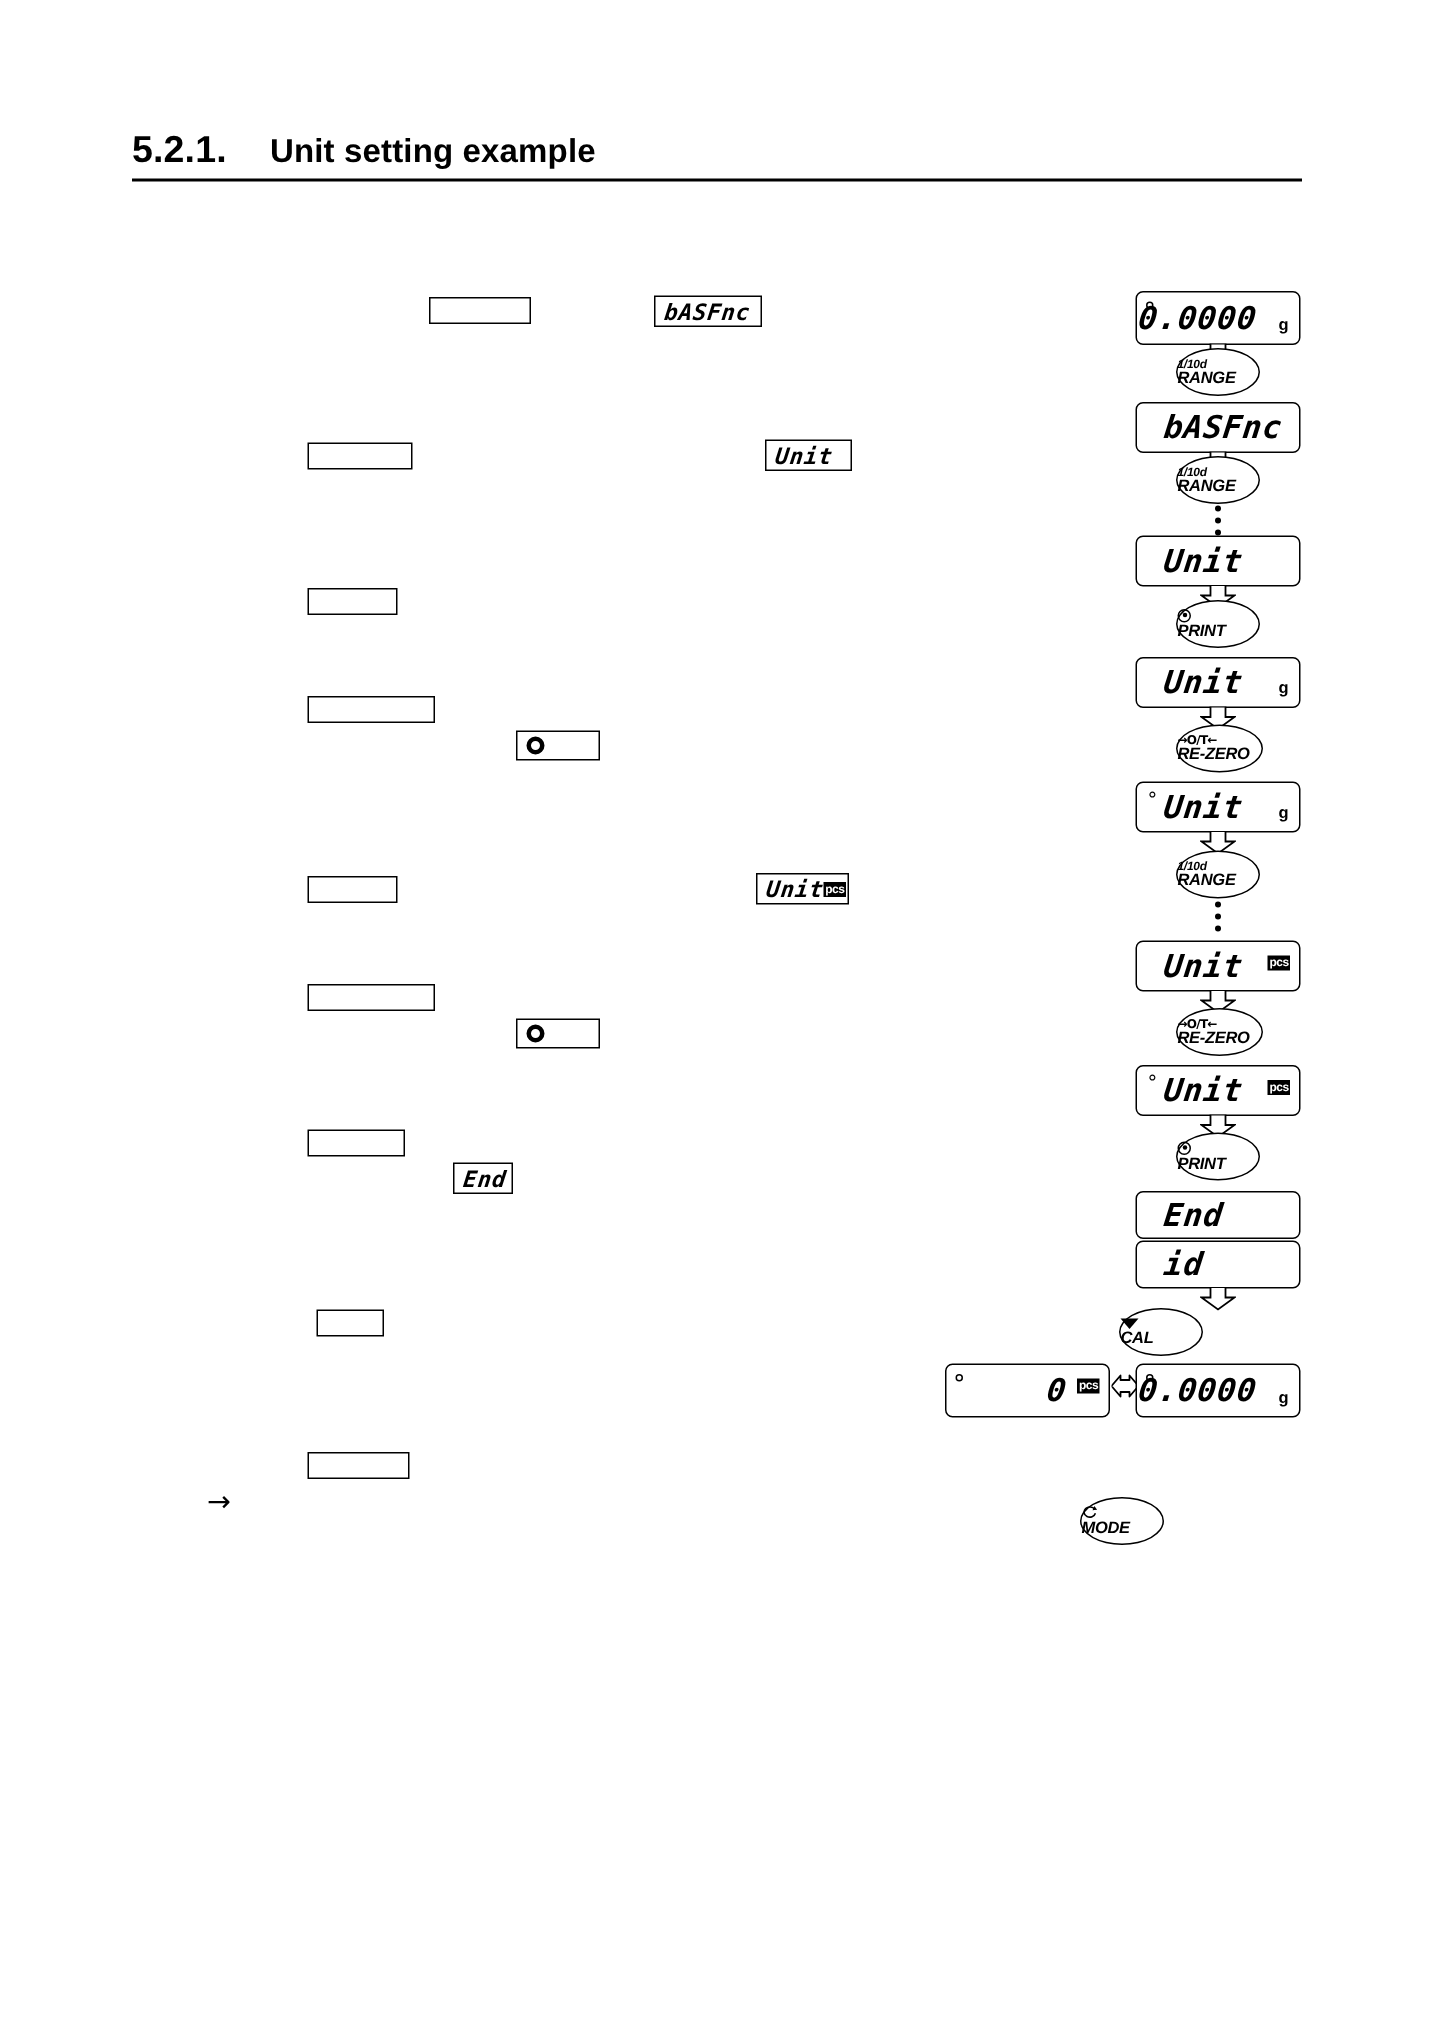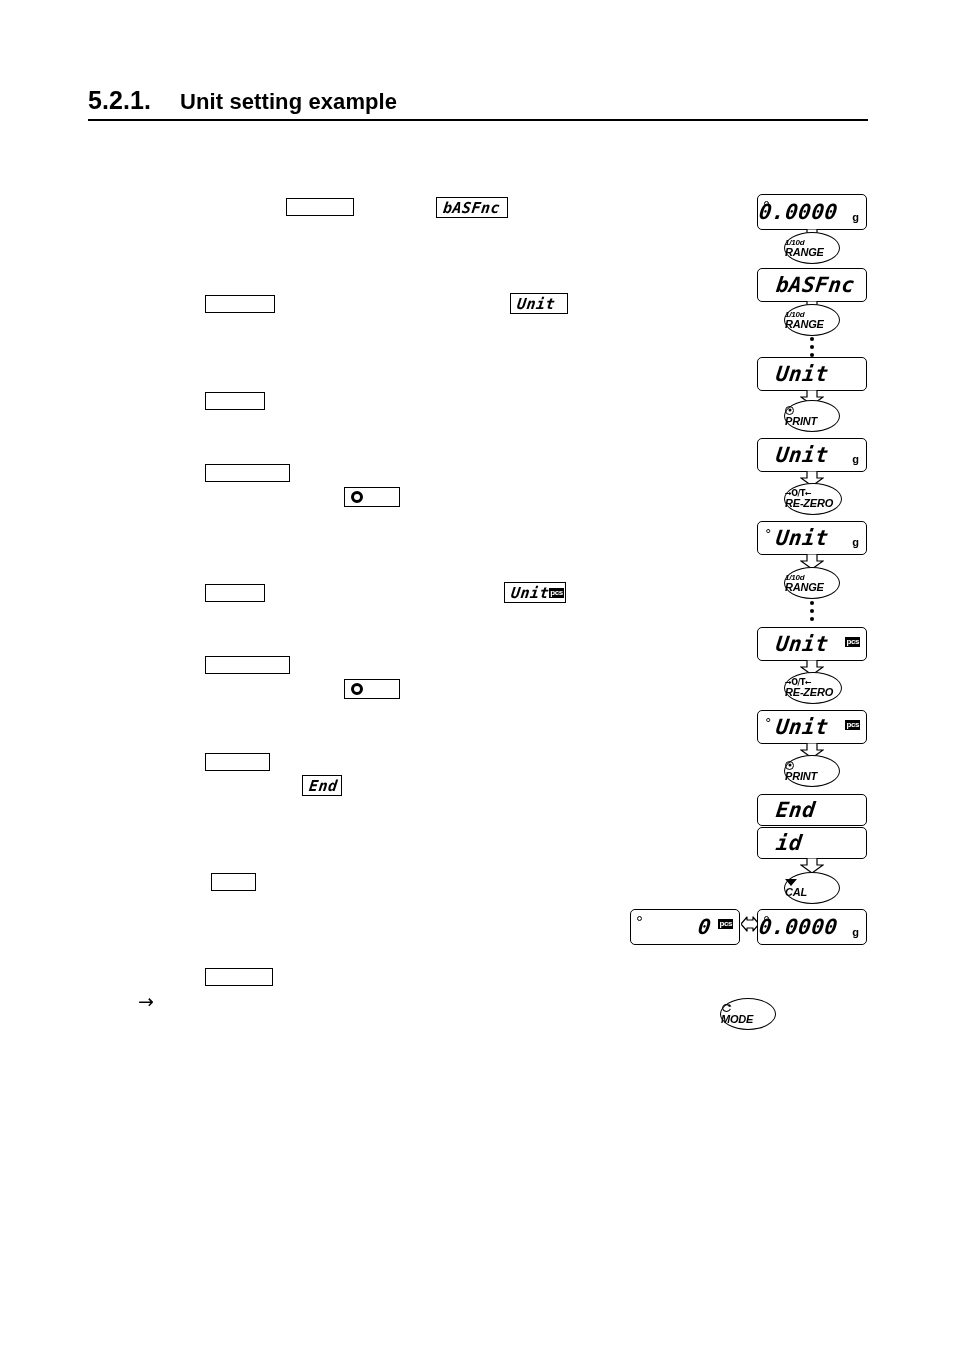--- a/index.html
+++ b/index.html
@@ -417,21 +417,21 @@
 <div class="lcd align-left" style="left:757px; top:827px; width:110px; height:32px;">
   <span class="value">
       <span>id</span>
     </span>
 </div>
 
 <svg class="blockarrow" style="left:800px; top:858px;" width="24" height="16" viewBox="0 0 24 16">
   <polygon points="7,0 17,0 17,7 23,7 12,15 1,7 7,7" fill="#fff" stroke="#000" stroke-width="1.2"></polygon>
 </svg>
 
-<div class="keybtn" style="left:784px; top:872px; width:56px; height:32px;">
+<div class="keybtn" style="left:746px; top:872px; width:56px; height:32px;">
   <span class="icon-tri-down"></span>
   <span class="k-label">CAL</span>
 </div>
 
 <div class="lcd align-right" style="left:630px; top:909px; width:110px; height:36px;">
   <span class="stab"></span>
   <span class="value">
       <span>0</span>
     </span>
   <span class="unit-pcs">pcs</span>

